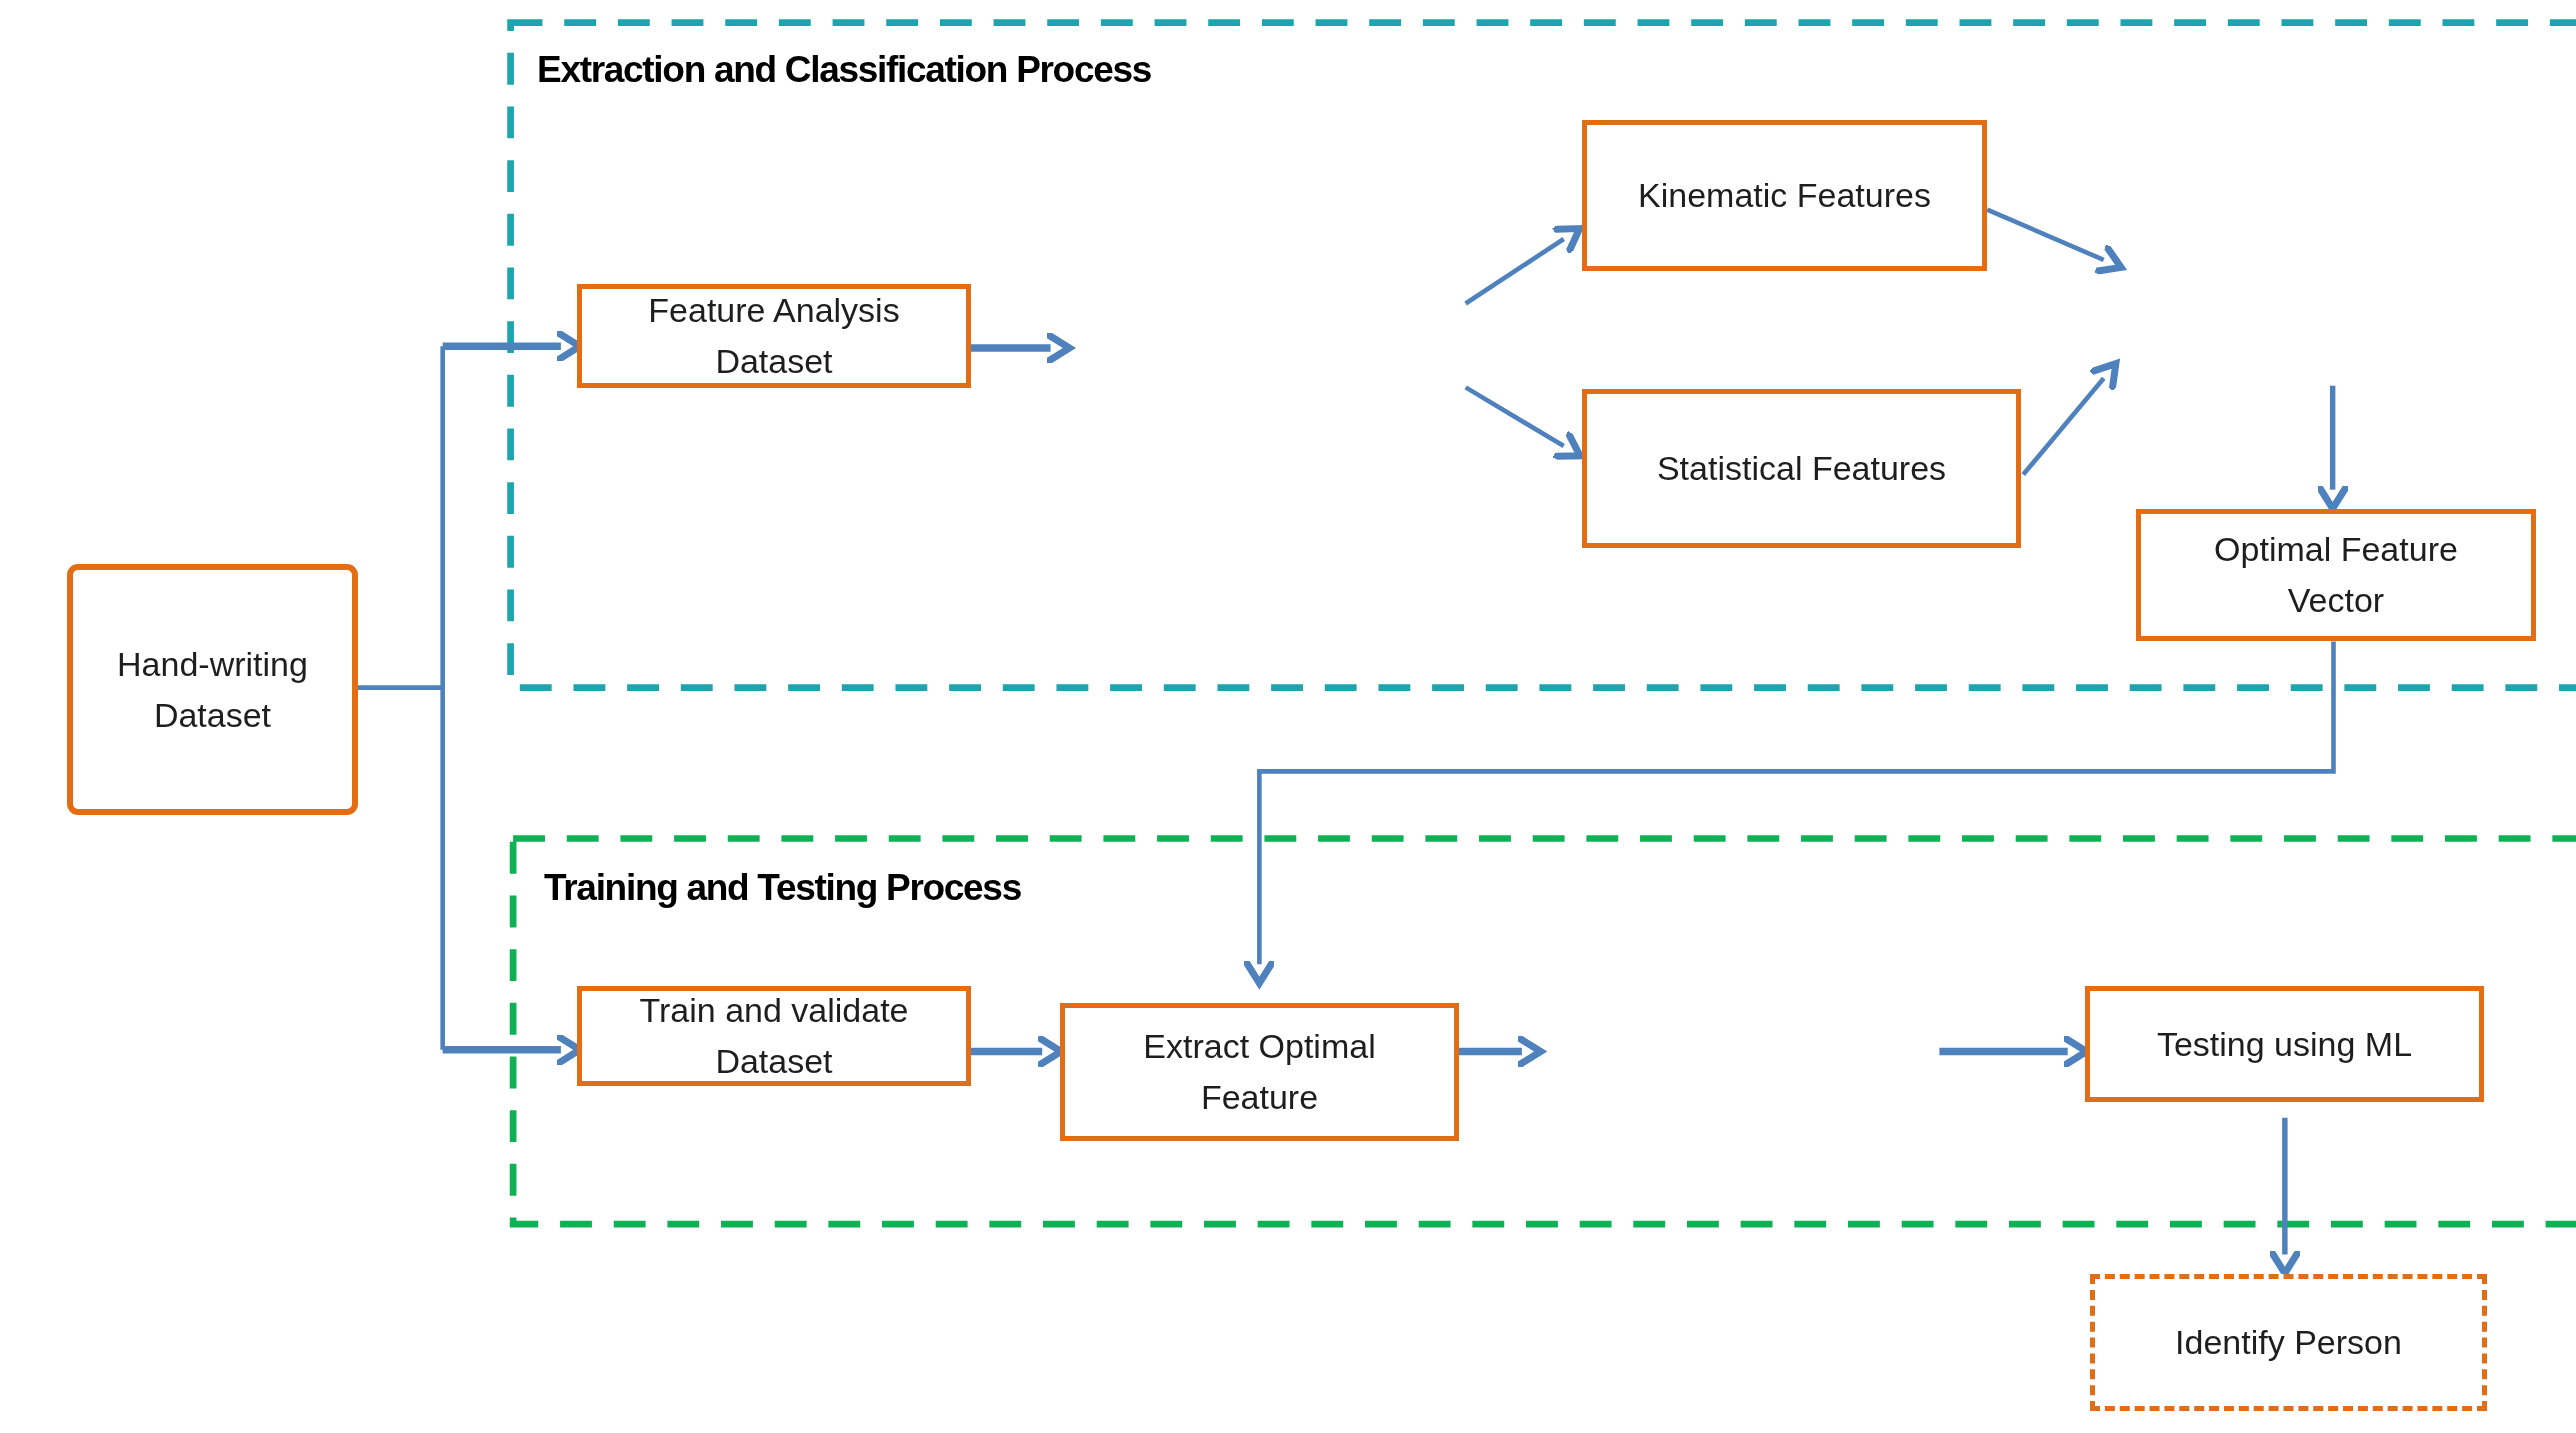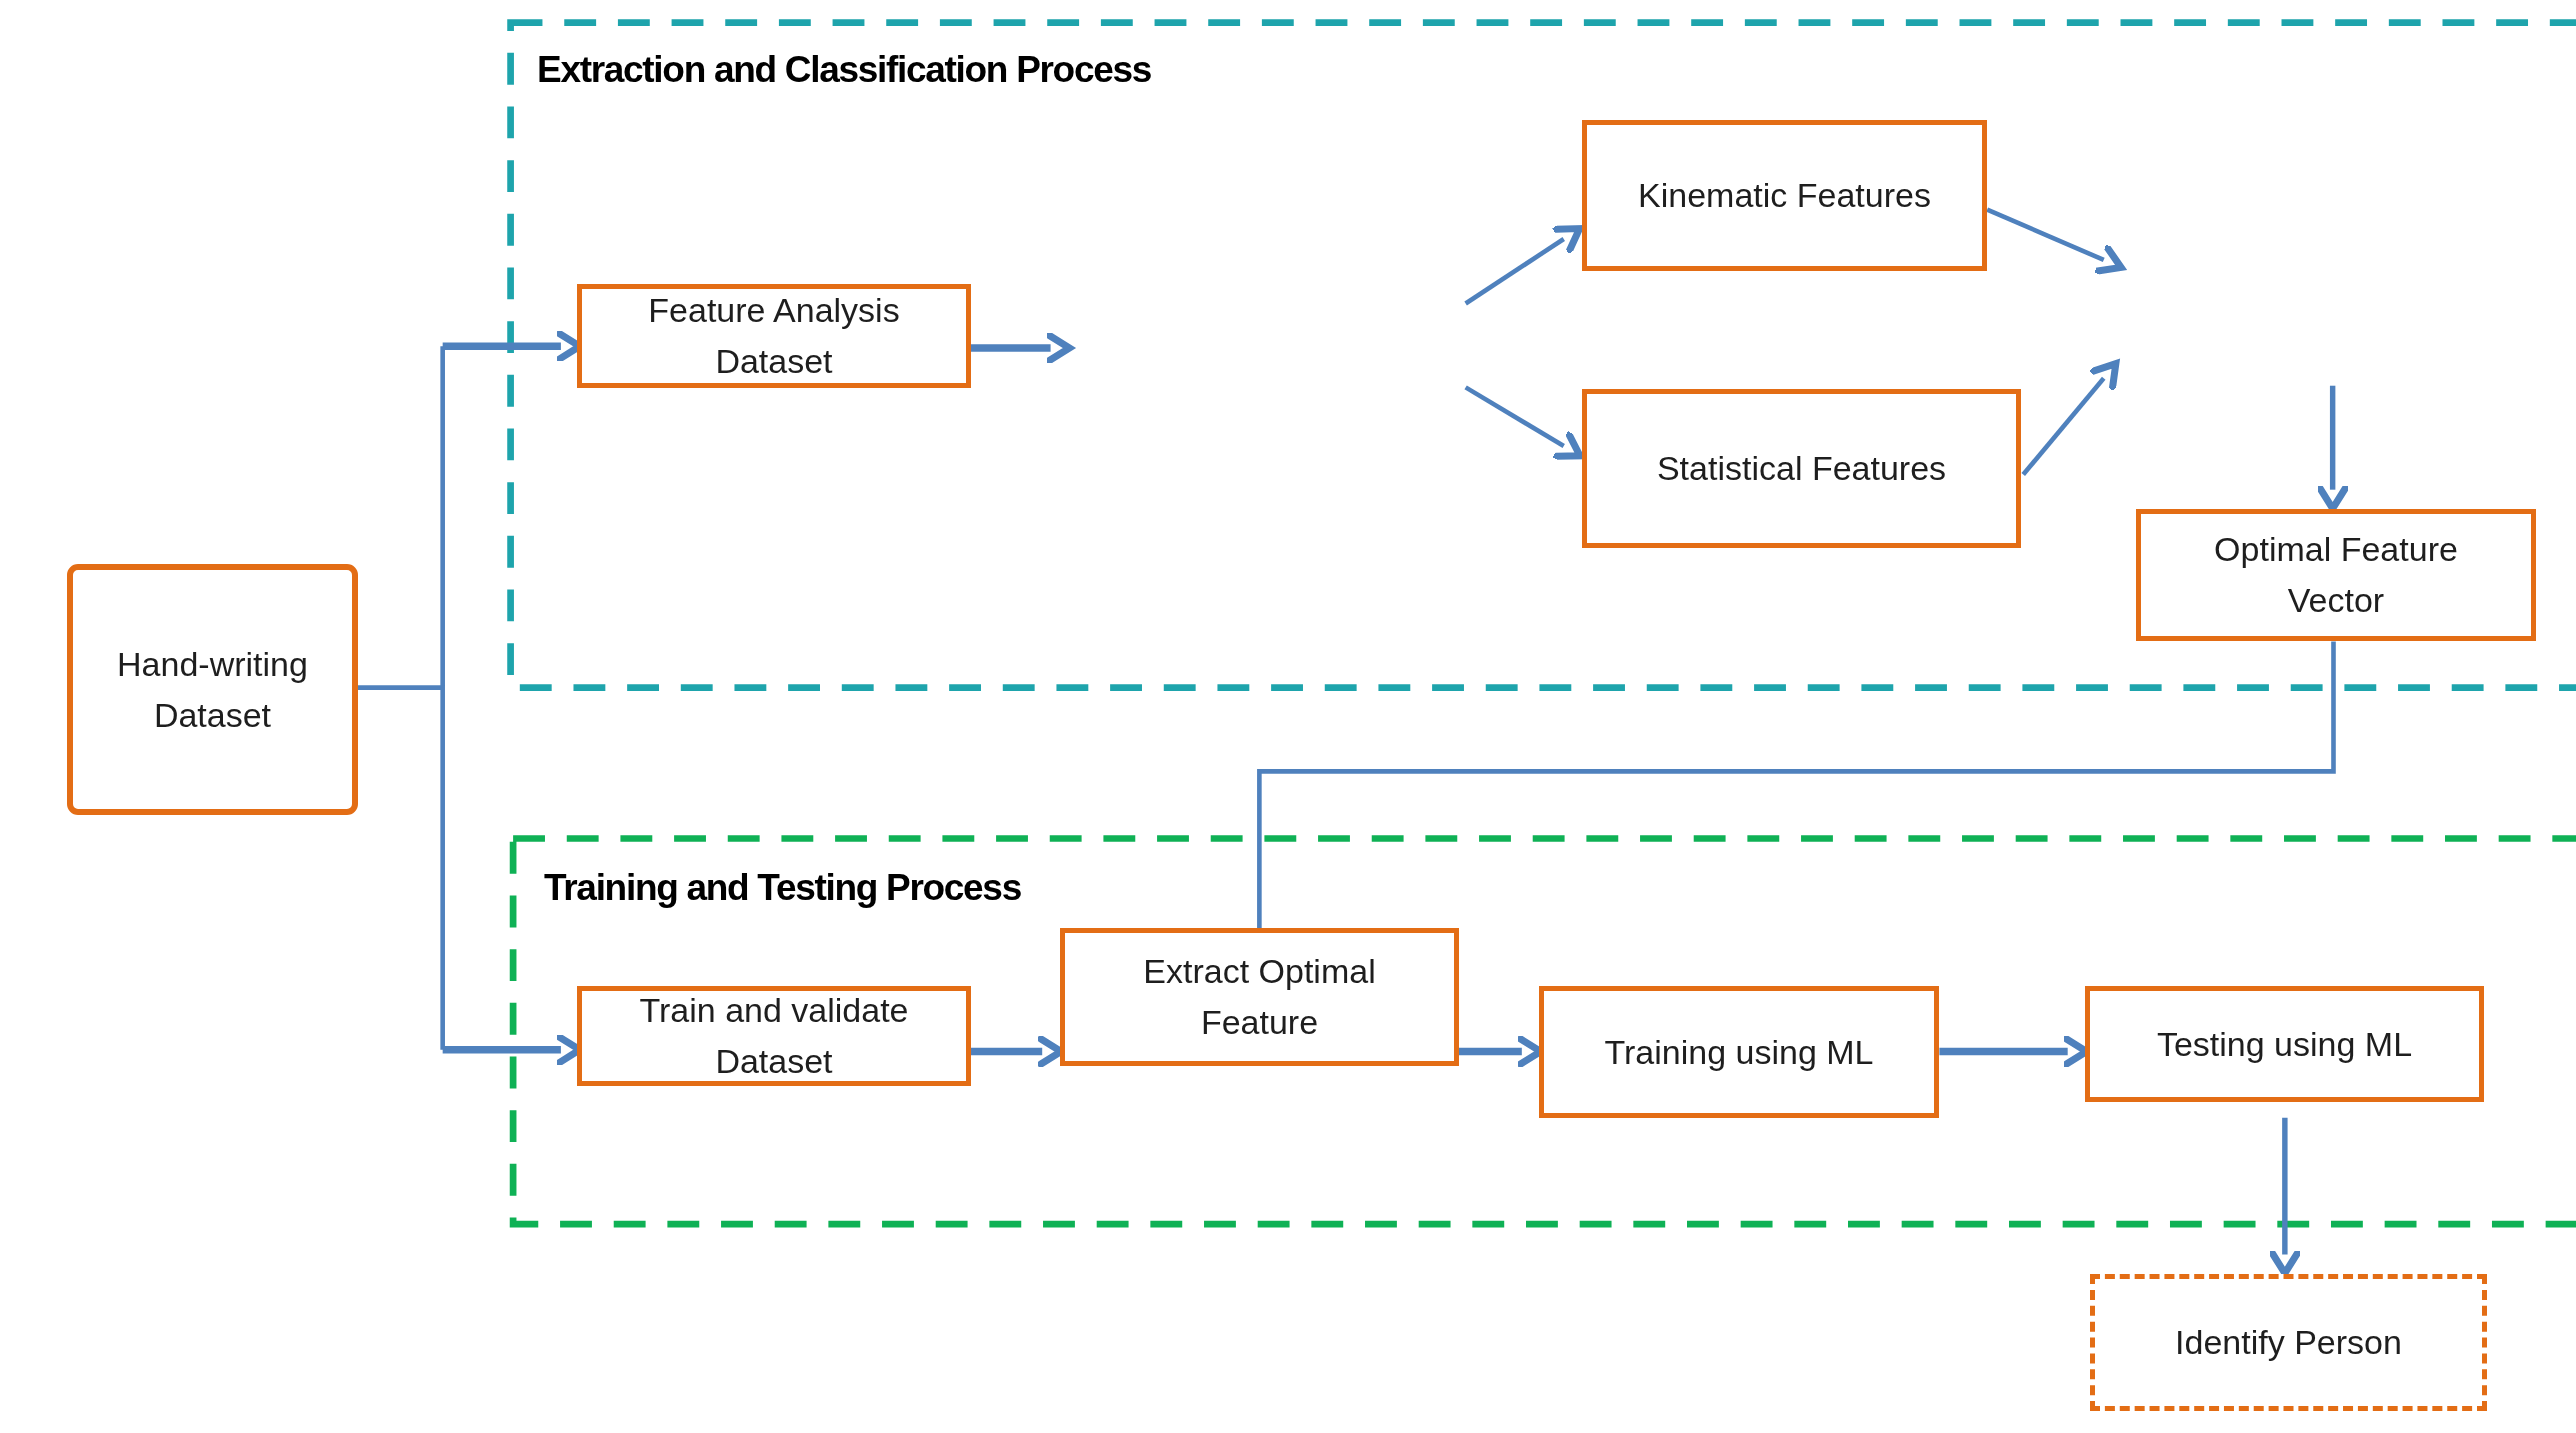--- a/index.html
+++ b/index.html
@@ -85,23 +85,22 @@
 
   <div class="node" style="left:1536px;top:389px;width:439px;height:159px">Statistical Features</div>
 
 
   <div class="node" style="left:2090px;top:509px;width:400px;height:132px">Optimal Feature
 Vector</div>
 
   <div class="node" style="left:531px;top:986px;width:394px;height:100px">Train and validate
 Dataset</div>
 
-  <div class="node" style="left:1014px;top:928px;width:399px;height:138px">Extract Optimal
+  <div class="node" style="left:1014px;top:1003px;width:399px;height:138px">Extract Optimal
 Feature</div>
 
-  <div class="node" style="left:1493px;top:986px;width:400px;height:132px">Training using ML</div>
 
   <div class="node" style="left:2039px;top:986px;width:399px;height:116px">Testing using ML</div>
 
   <div class="node dashed" style="left:2044px;top:1274px;width:397px;height:137px">Identify Person</div>
 
 </div>
 
 
 </body></html>

